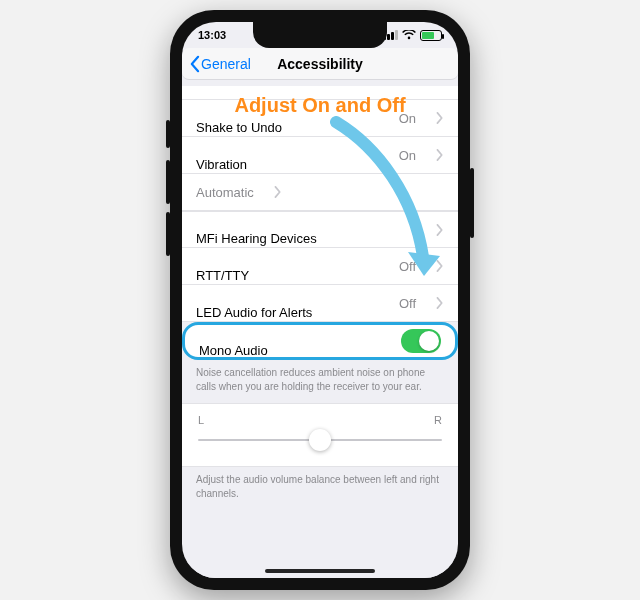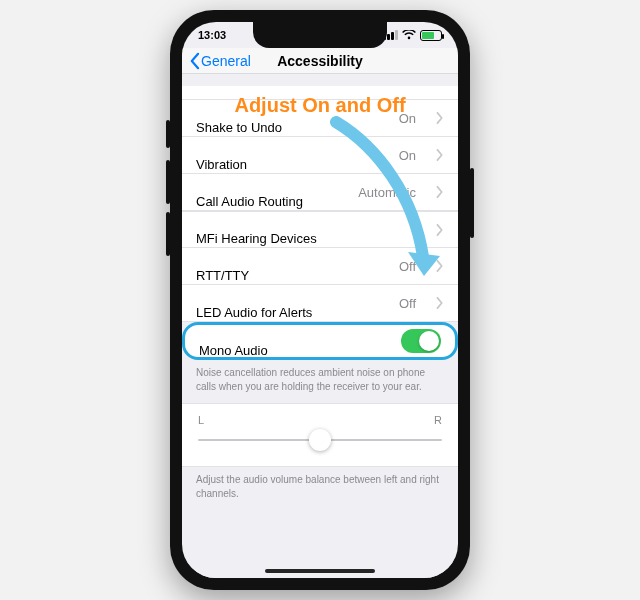--- a/index.html
+++ b/index.html
@@ -16,21 +16,21 @@
   .sb-right-grp{display:flex;align-items:center;gap:4px;}
   .sig{display:flex;gap:1px;align-items:flex-end;}
   .sig span{width:3px;background:#000;border-radius:1px;}
   .sig span:nth-child(1){height:4px;}
   .sig span:nth-child(2){height:6px;}
   .sig span:nth-child(3){height:8px;}
   .sig span:nth-child(4){height:10px;background:#bbb;}
   .batt{width:22px;height:11px;border:1px solid #000;border-radius:3px;position:relative;}
   .batt::after{content:"";position:absolute;right:-3px;top:3px;width:2px;height:5px;background:#000;border-radius:1px;}
   .batt i{position:absolute;left:1px;top:1px;bottom:1px;width:60%;background:#35c759;border-radius:1px;}
-  .navbar{position:absolute;top:26px;left:0;right:0;height:26px;background:#f7f7f8;border-bottom:1px solid #d9d9de;display:flex;align-items:center;justify-content:center;z-index:30;}
+  .navbar{position:absolute;top:26px;left:0;right:0;height:32px;background:#f7f7f8;border-bottom:1px solid #d9d9de;display:flex;align-items:center;justify-content:center;z-index:30;border-radius:7px;}
   .navtitle{font-size:14px;font-weight:600;}
   .back{position:absolute;left:6px;display:flex;align-items:center;color:#007aff;font-size:14px;}
   .back svg{width:13px;height:18px;}
   .content{position:absolute;top:64px;left:0;right:0;bottom:0;overflow:hidden;}
   .row{background:#fff;border-bottom:1px solid #e2e2e6;display:flex;align-items:center;justify-content:space-between;padding:0 14px;height:37px;font-size:13px;color:#000;}
   .row:first-child{border-top:1px solid #e2e2e6;}
   .row.highlight{border:3px solid #27a7e0;border-radius:16px;height:38px;position:relative;z-index:5;}
   .val{color:#8a8a8e;display:flex;align-items:center;gap:20px;font-size:13px;}
   .chev{color:#c7c7cc;}
   .chev svg{width:8px;height:12px;display:block;}
@@ -111,21 +111,20 @@
         <span class="val">
             <span>On</span>
             <span class="chev">
               <svg viewBox="0 0 8 14">
                 <path d="M1 1l5 6-5 6" stroke="#c7c7cc" stroke-width="2" fill="none" stroke-linecap="round" stroke-linejoin="round"></path>
               </svg>
             </span>
           </span>
       </div>
       <div class="row">
-        <span class="label">Call Audio Routing</span>
         <span class="val">
             <span>Automatic</span>
             <span class="chev">
               <svg viewBox="0 0 8 14">
                 <path d="M1 1l5 6-5 6" stroke="#c7c7cc" stroke-width="2" fill="none" stroke-linecap="round" stroke-linejoin="round"></path>
               </svg>
             </span>
           </span>
       </div>
 

